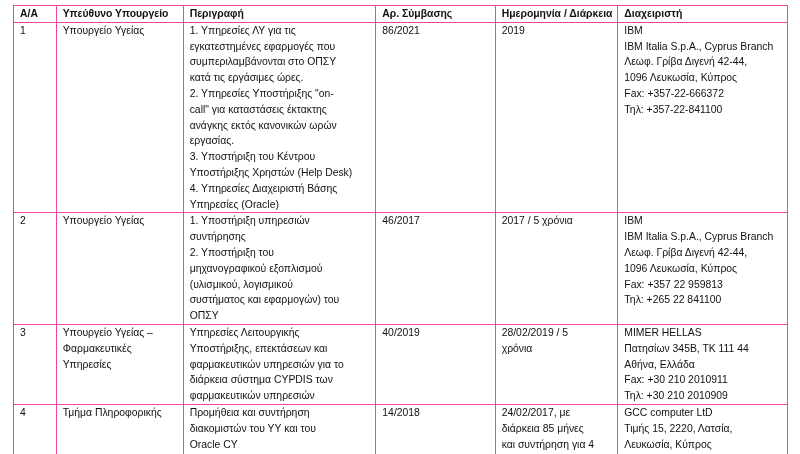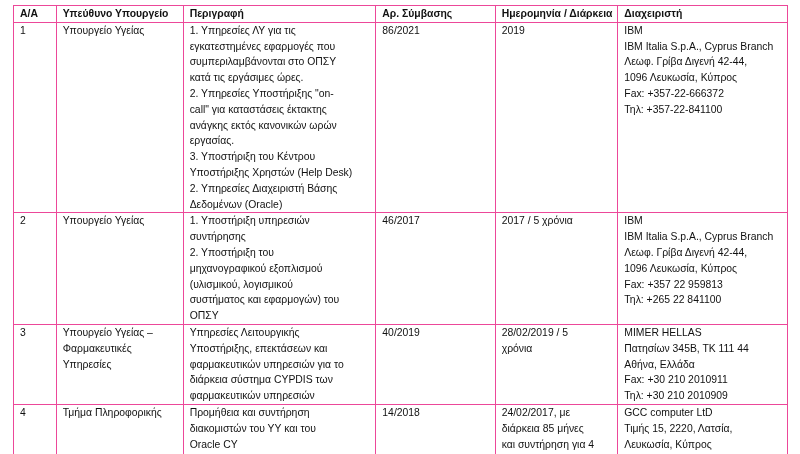--- a/index.html
+++ b/index.html
@@ -49,22 +49,22 @@
             <span class="ln">1. Υπηρεσίες ΛΥ για τις</span>
             <span class="ln">εγκατεστημένες εφαρμογές που</span>
             <span class="ln">συμπεριλαμβάνονται στο ΟΠΣΥ</span>
             <span class="ln">κατά τις εργάσιμες ώρες.</span>
             <span class="ln">2. Υπηρεσίες Υποστήριξης "on-</span>
             <span class="ln">call" για καταστάσεις έκτακτης</span>
             <span class="ln">ανάγκης εκτός κανονικών ωρών</span>
             <span class="ln">εργασίας.</span>
             <span class="ln">3. Υποστήριξη του Κέντρου</span>
             <span class="ln">Υποστήριξης Χρηστών (Help Desk)</span>
-            <span class="ln">2. Υπηρεσίες Διαχειριστή Βάσης</span>
-            <span class="ln">Δεδομένων (Oracle)</span>
+            <span class="ln">4. Υπηρεσίες Διαχειριστή Βάσης</span>
+            <span class="ln">Υπηρεσίες (Oracle)</span>
           </td>
           <td>86/2021</td>
           <td>
             <span class="ln">2019</span>
           </td>
           <td>
             <span class="ln">IBM</span>
             <span class="ln">IBM Italia S.p.A., Cyprus Branch</span>
             <span class="ln">Λεωφ. Γρίβα Διγενή 42-44,</span>
             <span class="ln">1096 Λευκωσία, Κύπρος</span>

